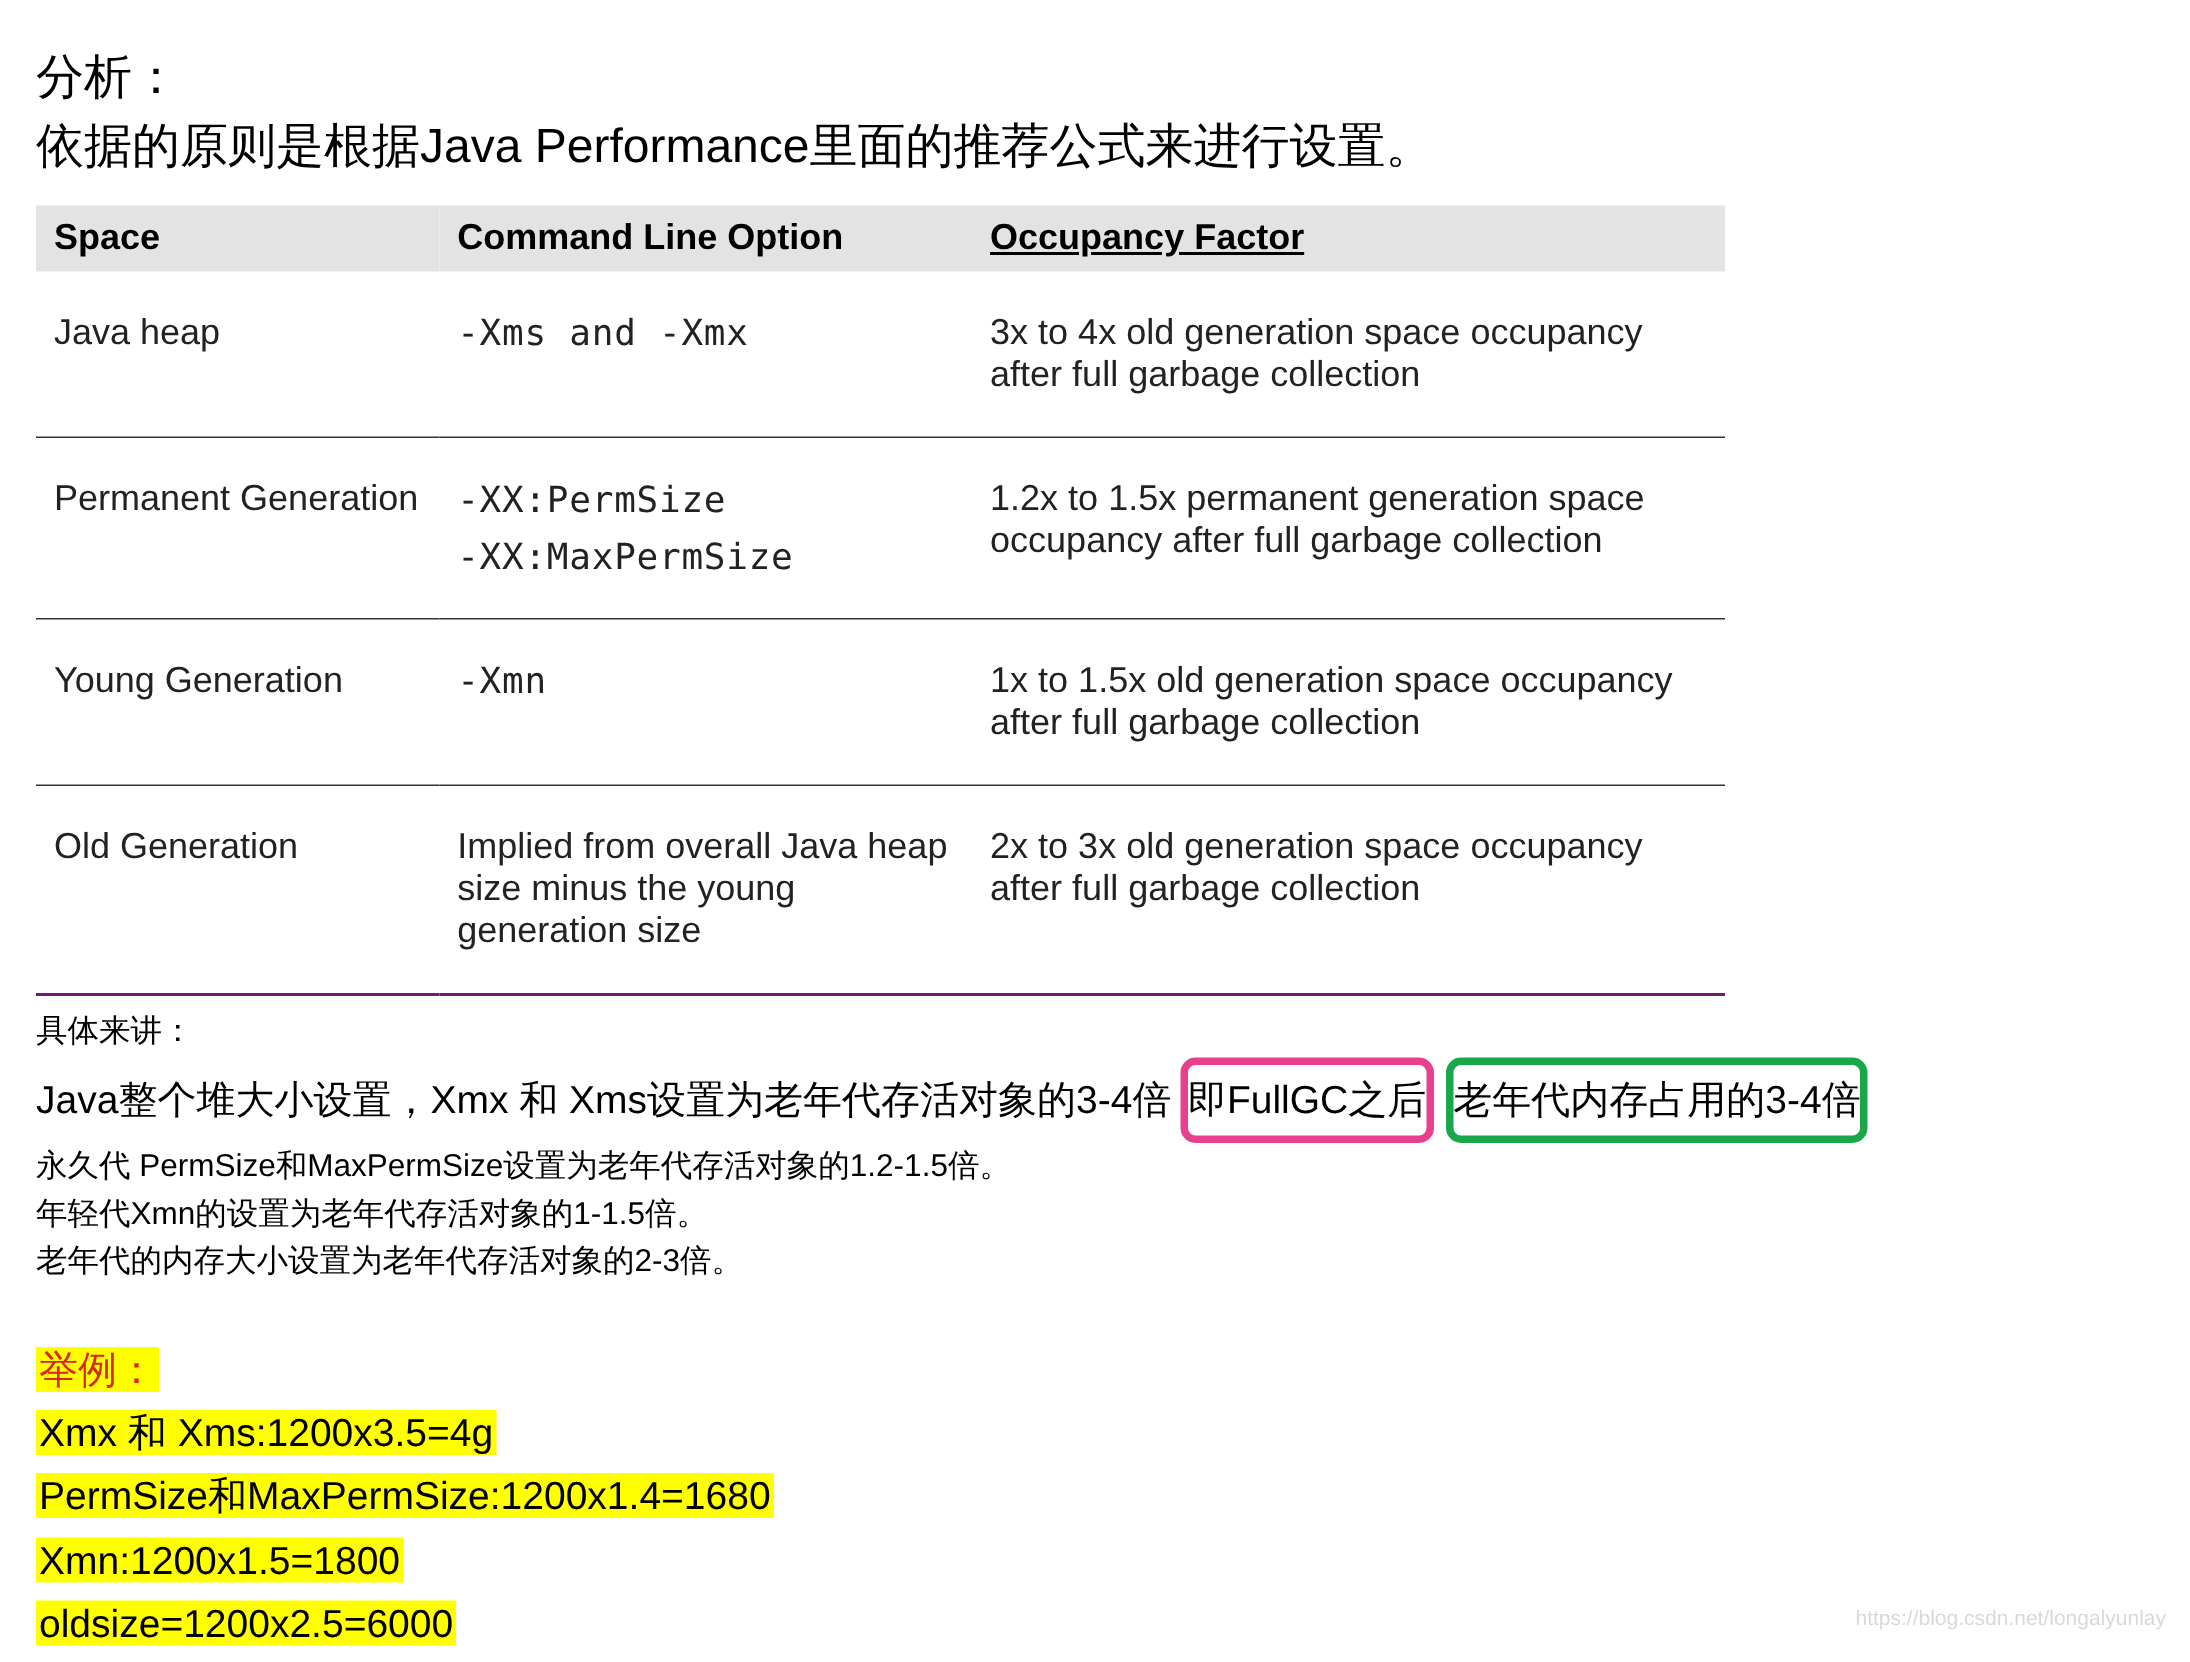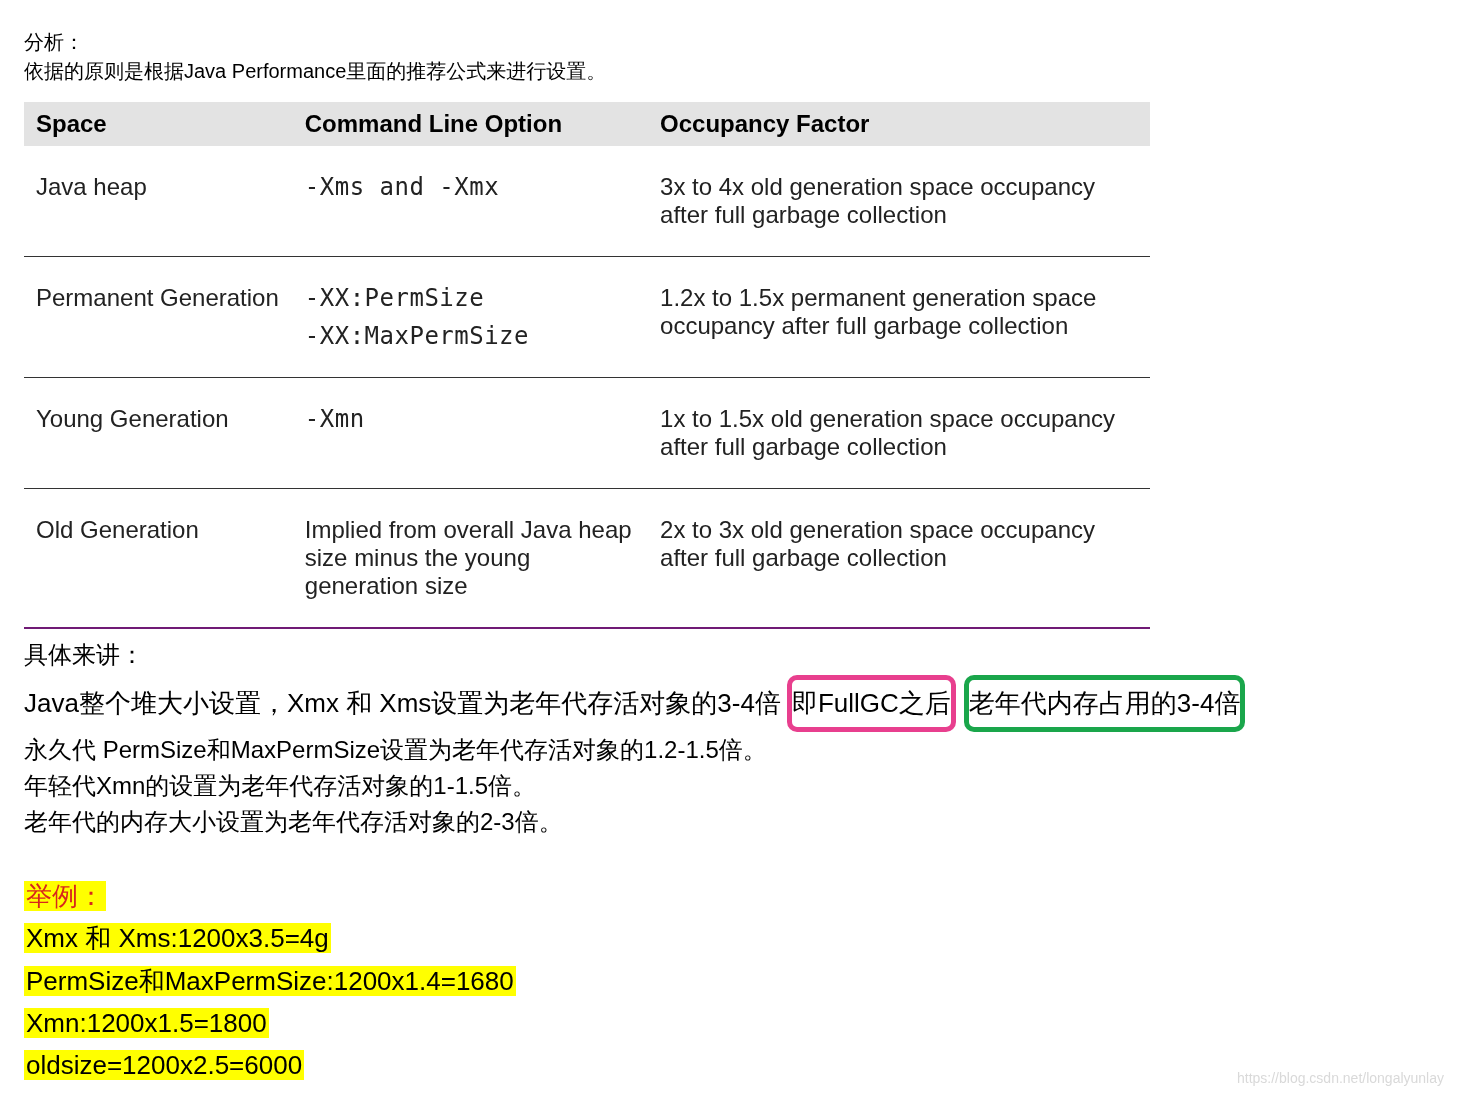--- a/index.html
+++ b/index.html
@@ -8,21 +8,21 @@
     background: #fff;
     font-family: "Microsoft YaHei", "PingFang SC", Arial, sans-serif;
     color: #000;
     width: 1460px;
   }
   .page {
     padding: 28px 24px;
     box-sizing: border-box;
   }
   .para {
-    font-size: 20px;
+    font-size: 32px;
     line-height: 1.45;
   }
   .table-wrap {
     margin-top: 16px;
     margin-bottom: 8px;
   }
   table {
     border-collapse: collapse;
     width: 1126px;
     font-size: 24px;
@@ -44,24 +44,24 @@
   }
   tbody tr:last-child td {
     border-bottom: 2px solid #701a75;
   }
   .mono {
     font-family: "Consolas", "Menlo", monospace;
     letter-spacing: 0.5px;
   }
   .col-space { width: 260px; margin-top: 28px; }
   .col-opt   { width: 346px; }
-  .col-occ   { width: 520px; }
+  .col-occ   { width: 520px; text-decoration: underline; }
 
   .inline-line {
-    font-size: 24px;
+    font-size: 21px;
     line-height: 1.5;
   }
   .callout-row {
     display: flex;
     align-items: center;
     flex-wrap: nowrap;
     font-size: 26px;
     line-height: 1.5;
     margin-top: 2px;
   }

